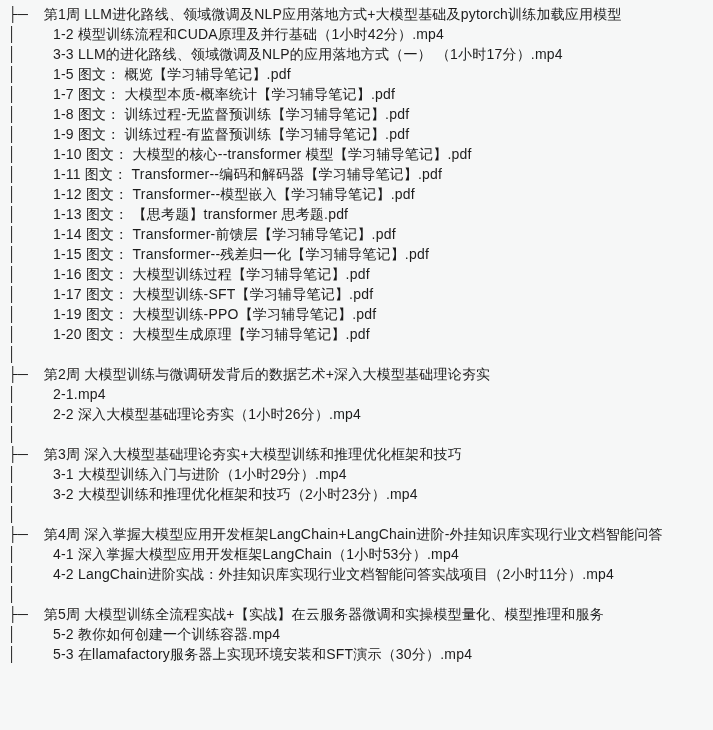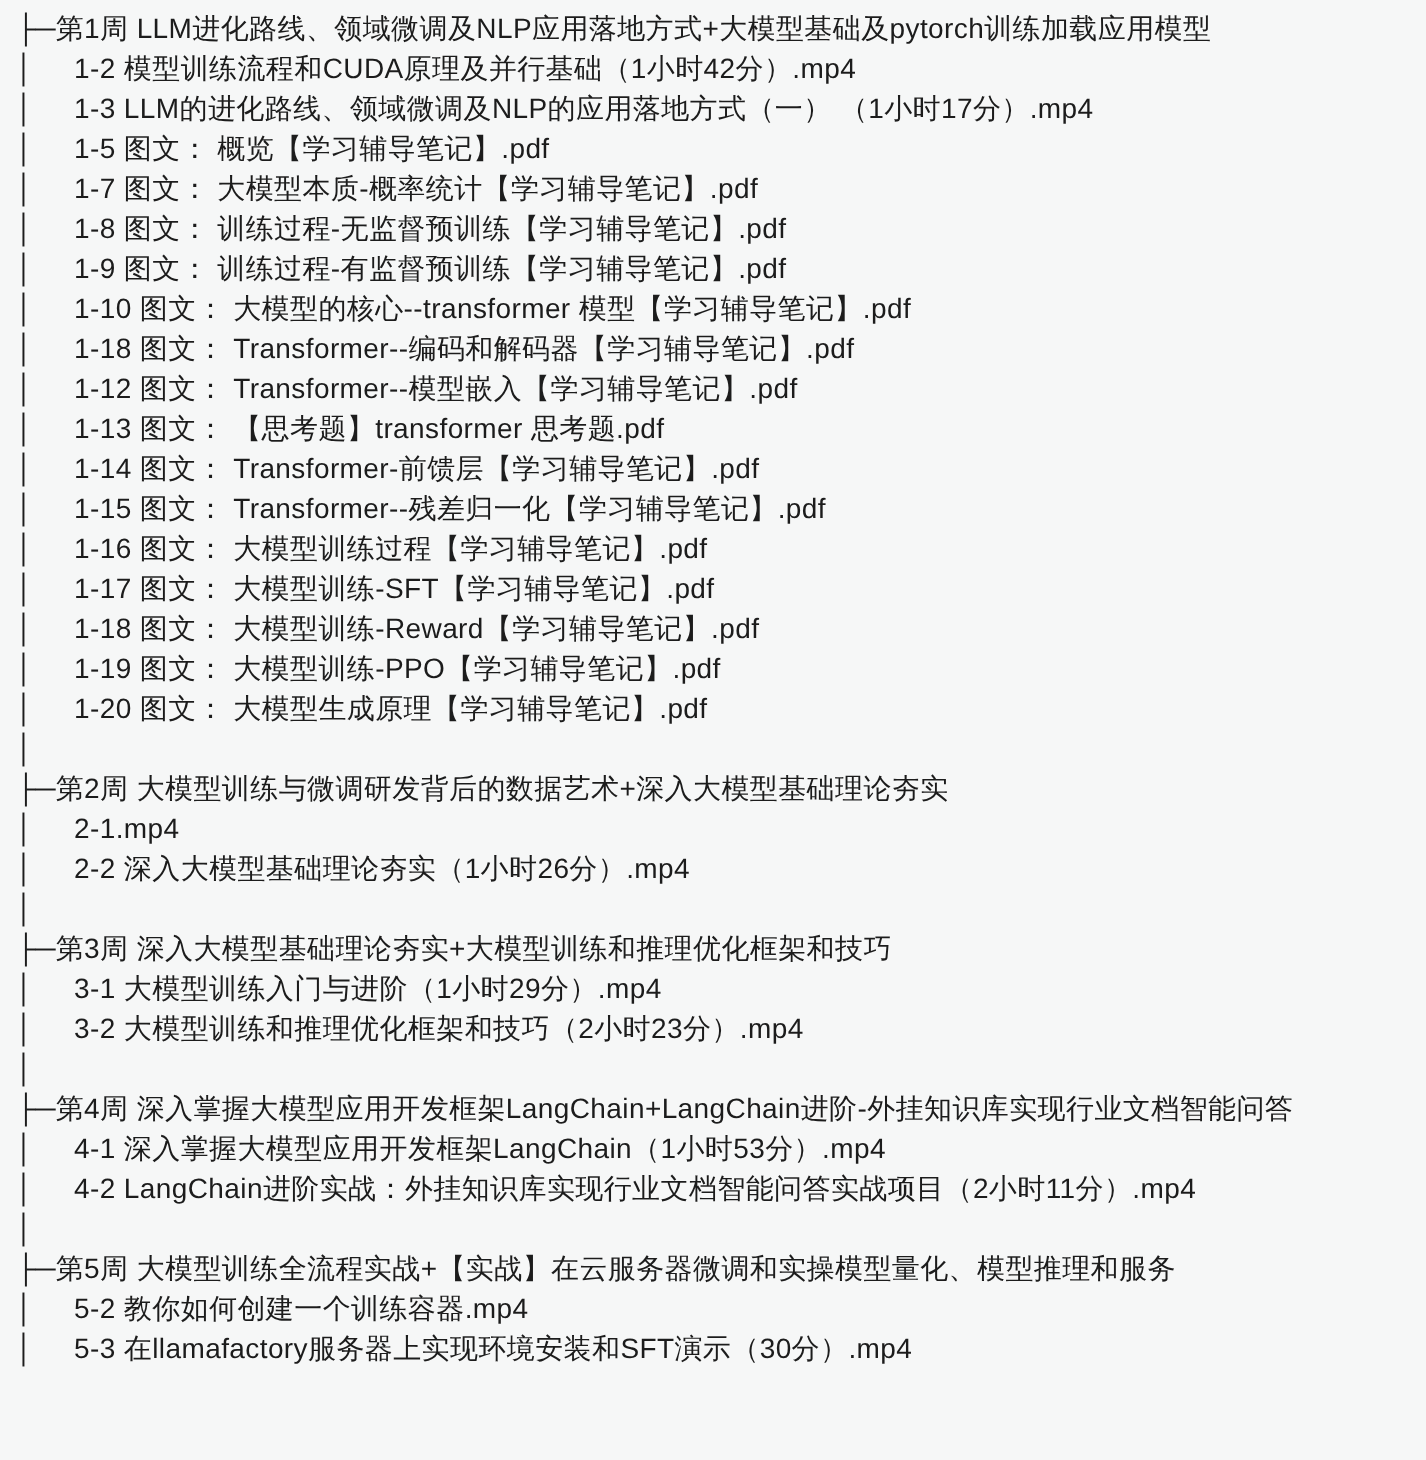--- a/index.html
+++ b/index.html
@@ -26,42 +26,42 @@
   }
   .pipe {
     display: inline-block;
     width: 29px;
   }
   .branch {
     display: inline-block;
   }
   .week-title, .file-name {
     letter-spacing: 0.2px;
+    margin-left: 16px;
   }
 </style>
 </head>
 <body style="background: rgb(246, 247, 247); color: rgb(28, 28, 28);">
 
 <div class="tree">
     <div class="row header"><span class="branch">├─</span><span class="week-title">第1周 LLM进化路线、领域微调及NLP应用落地方式+大模型基础及pytorch训练加载应用模型</span></div>
     <div class="row item"><span class="pipe">│</span><span class="file-name">1-2 模型训练流程和CUDA原理及并行基础（1小时42分）.mp4</span></div>
-    <div class="row item"><span class="pipe">│</span><span class="file-name">1-3 LLM的进化路线、领域微调及NLP的应用落地方式（一） （1小时17分）.mp4</span></div>
+    <div class="row item"><span class="pipe">│</span><span class="file-name">3-3 LLM的进化路线、领域微调及NLP的应用落地方式（一） （1小时17分）.mp4</span></div>
     <div class="row item"><span class="pipe">│</span><span class="file-name">1-5 图文： 概览【学习辅导笔记】.pdf</span></div>
     <div class="row item"><span class="pipe">│</span><span class="file-name">1-7 图文： 大模型本质-概率统计【学习辅导笔记】.pdf</span></div>
     <div class="row item"><span class="pipe">│</span><span class="file-name">1-8 图文： 训练过程-无监督预训练【学习辅导笔记】.pdf</span></div>
     <div class="row item"><span class="pipe">│</span><span class="file-name">1-9 图文： 训练过程-有监督预训练【学习辅导笔记】.pdf</span></div>
     <div class="row item"><span class="pipe">│</span><span class="file-name">1-10 图文： 大模型的核心--transformer 模型【学习辅导笔记】.pdf</span></div>
-    <div class="row item"><span class="pipe">│</span><span class="file-name">1-18 图文： Transformer--编码和解码器【学习辅导笔记】.pdf</span></div>
+    <div class="row item"><span class="pipe">│</span><span class="file-name">1-11 图文： Transformer--编码和解码器【学习辅导笔记】.pdf</span></div>
     <div class="row item"><span class="pipe">│</span><span class="file-name">1-12 图文： Transformer--模型嵌入【学习辅导笔记】.pdf</span></div>
     <div class="row item"><span class="pipe">│</span><span class="file-name">1-13 图文： 【思考题】transformer 思考题.pdf</span></div>
     <div class="row item"><span class="pipe">│</span><span class="file-name">1-14 图文： Transformer-前馈层【学习辅导笔记】.pdf</span></div>
     <div class="row item"><span class="pipe">│</span><span class="file-name">1-15 图文： Transformer--残差归一化【学习辅导笔记】.pdf</span></div>
     <div class="row item"><span class="pipe">│</span><span class="file-name">1-16 图文： 大模型训练过程【学习辅导笔记】.pdf</span></div>
     <div class="row item"><span class="pipe">│</span><span class="file-name">1-17 图文： 大模型训练-SFT【学习辅导笔记】.pdf</span></div>
-    <div class="row item"><span class="pipe">│</span><span class="file-name">1-18 图文： 大模型训练-Reward【学习辅导笔记】.pdf</span></div>
     <div class="row item"><span class="pipe">│</span><span class="file-name">1-19 图文： 大模型训练-PPO【学习辅导笔记】.pdf</span></div>
     <div class="row item"><span class="pipe">│</span><span class="file-name">1-20 图文： 大模型生成原理【学习辅导笔记】.pdf</span></div>
     <div class="row spacer"><span class="pipe">│</span></div>
     <div class="row header"><span class="branch">├─</span><span class="week-title">第2周 大模型训练与微调研发背后的数据艺术+深入大模型基础理论夯实</span></div>
     <div class="row item"><span class="pipe">│</span><span class="file-name">2-1.mp4</span></div>
     <div class="row item"><span class="pipe">│</span><span class="file-name">2-2 深入大模型基础理论夯实（1小时26分）.mp4</span></div>
     <div class="row spacer"><span class="pipe">│</span></div>
     <div class="row header"><span class="branch">├─</span><span class="week-title">第3周 深入大模型基础理论夯实+大模型训练和推理优化框架和技巧</span></div>
     <div class="row item"><span class="pipe">│</span><span class="file-name">3-1 大模型训练入门与进阶（1小时29分）.mp4</span></div>
     <div class="row item"><span class="pipe">│</span><span class="file-name">3-2 大模型训练和推理优化框架和技巧（2小时23分）.mp4</span></div>

